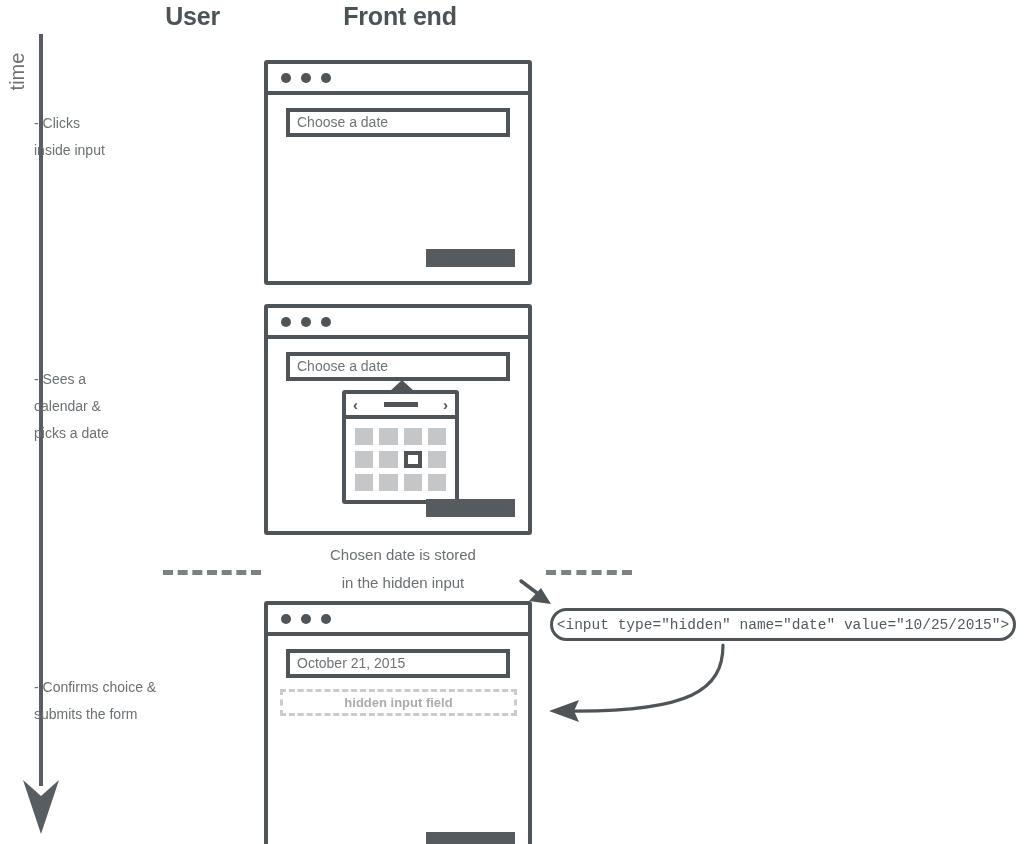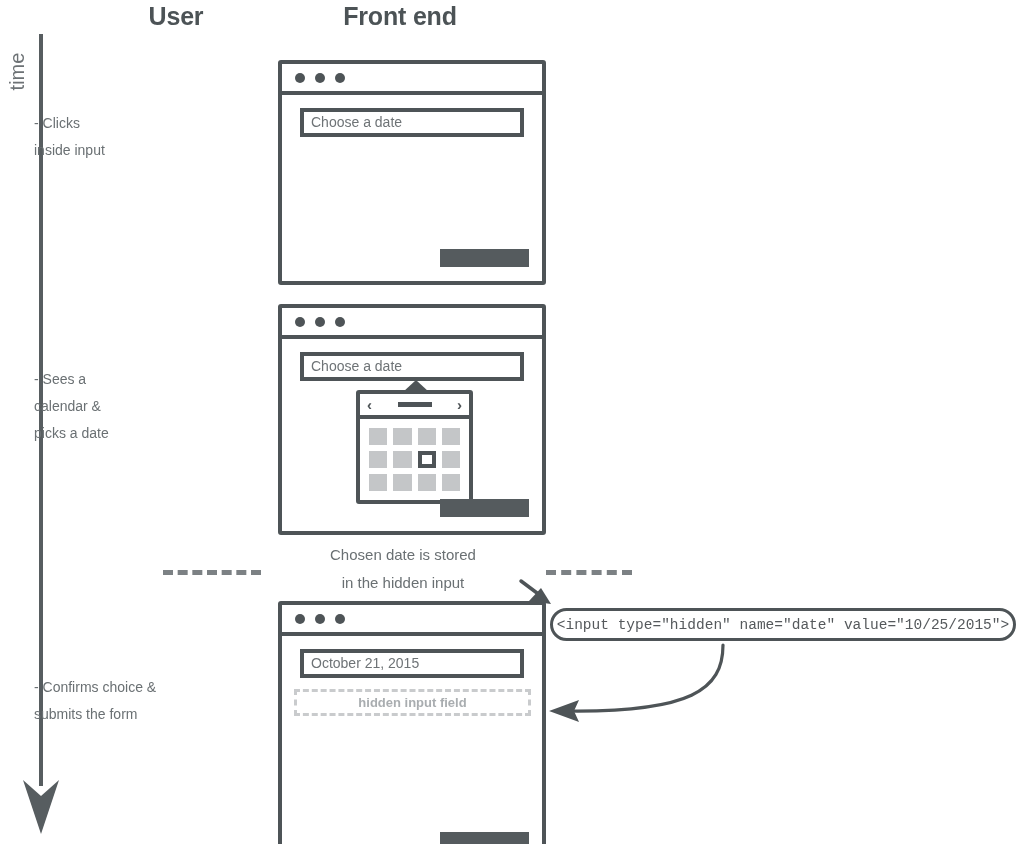--- a/index.html
+++ b/index.html
@@ -18,21 +18,21 @@
 
   
   .col-head {
     position: absolute;
     font-size: 25px;
     font-weight: bold;
     color: #4c5356;
     letter-spacing: -0.2px;
     white-space: nowrap;
   }
-  #head-user  { left: 111px; top: 2px; width: 130px; text-align: center; }
+  #head-user  { left: 90px; top: 2px; width: 130px; text-align: right; }
   #head-front { left: 270px; top: 2px; width: 260px; text-align: center; }
 
   
   #time-axis { position: absolute; left: 8px; top: 34px; width: 60px; height: 790px; }
   #time-label {
     position: absolute;
     left: -9px;
     top: 26px;
     font-size: 20px;
     color: #6d7275;
@@ -60,21 +60,21 @@
     color: #6a7073;
     white-space: pre-line;
   }
   #note-1 { top: 110px; }
   #note-2 { top: 366px; }
   #note-3 { top: 658px; width: 232px; margin-top: 16px; }
 
   
   .window {
     position: absolute;
-    left: 278px;
+    left: 264px;
     width: 268px;
     box-sizing: border-box;
     border: 4px solid #4e5457;
     border-radius: 3px;
     background: #ffffff;
   }
   #window-1 { top: 60px;  height: 225px; }
   #window-2 { top: 304px; height: 231px; }
   #window-3 { top: 601px; height: 267px; }
 

